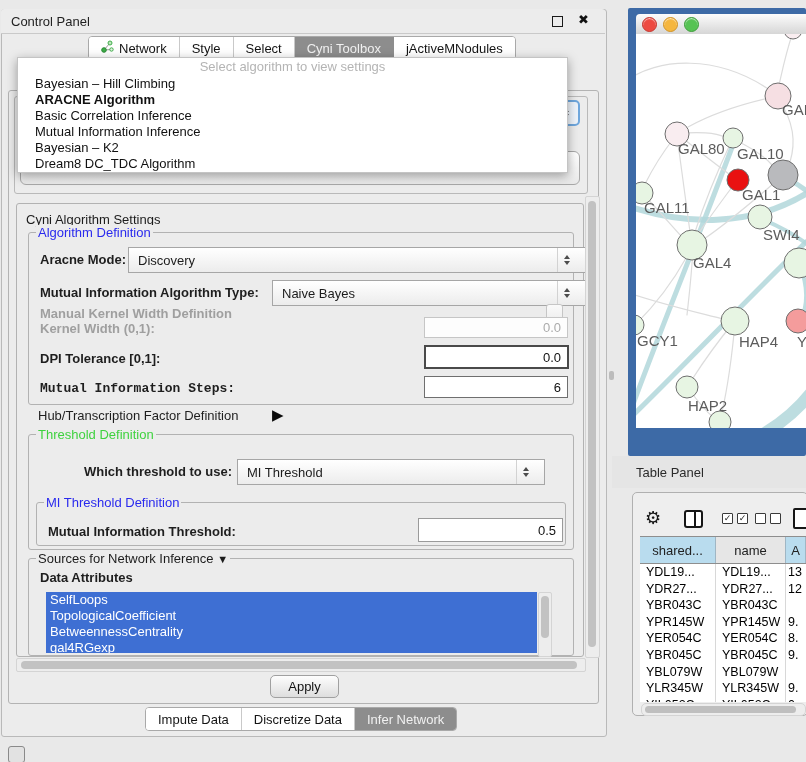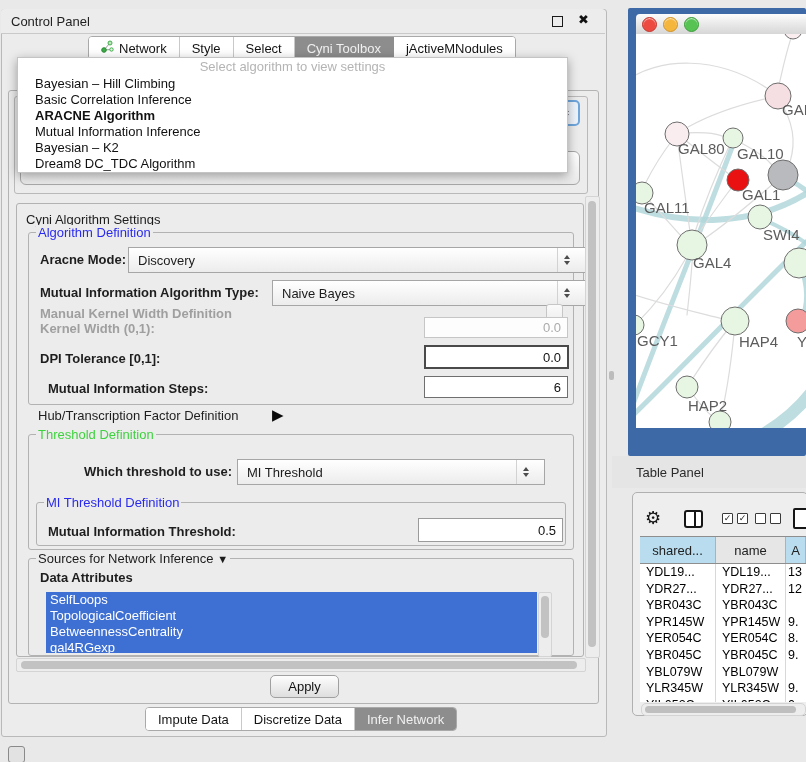--- a/index.html
+++ b/index.html
@@ -153,22 +153,22 @@
     <span style="display:flex;flex-direction:column;gap:2px;">
         <span class="arr-up"></span>
         <span class="arr-dn"></span>
       </span>
   </div>
 
   <div class="abs popup">
     <div class="ph">Select algorithm to view settings</div>
     <div>
         <div class="item">Bayesian – Hill Climbing</div>
+        <div class="item selected">ARACNE Algorithm</div>
         <div class="item">Basic Correlation Inference</div>
-        <div class="item selected">ARACNE Algorithm</div>
         <div class="item">Mutual Information Inference</div>
         <div class="item">Bayesian – K2</div>
         <div class="item">Dream8 DC_TDC Algorithm</div>
       </div>
   </div>
 
   <div class="abs group" style="left:16px;top:203px;width:566px;height:452px;"></div>
   <span class="abs gtitle black" style="left:24px;top:196px;margin-top:16px;">Cyni Algorithm Settings</span>
 
   <div class="abs group" style="left:28px;top:232px;width:544px;height:171px;"></div>
@@ -194,21 +194,21 @@
 
   <span class="abs lbl disabled" style="left:40px;top:306px;">Manual Kernel Width Definition</span>
   <div class="abs checkbox" style="left:546px;top:304px;"></div>
 
   <span class="abs lbl disabled" style="left:40px;top:321px;">Kernel Width (0,1):</span>
   <div class="abs tf disabled" style="left:424px;top:317px;width:130px;height:19px;">0.0</div>
 
   <span class="abs lbl" style="left:40px;top:351px;">DPI Tolerance [0,1]:</span>
   <div class="abs tf focused" style="left:424px;top:345px;width:129px;height:20px;">0.0</div>
 
-  <span class="abs lbl" style="left:48px;top:381px;">Mutual Information Steps:</span>
+  <span class="abs lbl" style="left:40px;top:381px;font-family:Liberation Mono, monospace;">Mutual Information Steps:</span>
   <div class="abs tf" style="left:424px;top:376px;width:130px;height:20px;">6</div>
 
   <span class="abs plain" style="left:38px;top:408px;">Hub/Transcription Factor Definition</span>
   <span class="abs" style="left:272px;top:406px;font-size:15px;color:#0a0a0a;">▶</span>
 
   <div class="abs group" style="left:28px;top:434px;width:544px;height:114px;"></div>
   <span class="abs gtitle green" style="left:36px;top:427px;">Threshold Definition</span>
 
   <span class="abs lbl" style="left:84px;top:464px;">Which threshold to use:</span>
   <div class="abs combo" style="left:237px;top:459px;width:288px;height:24px;">

